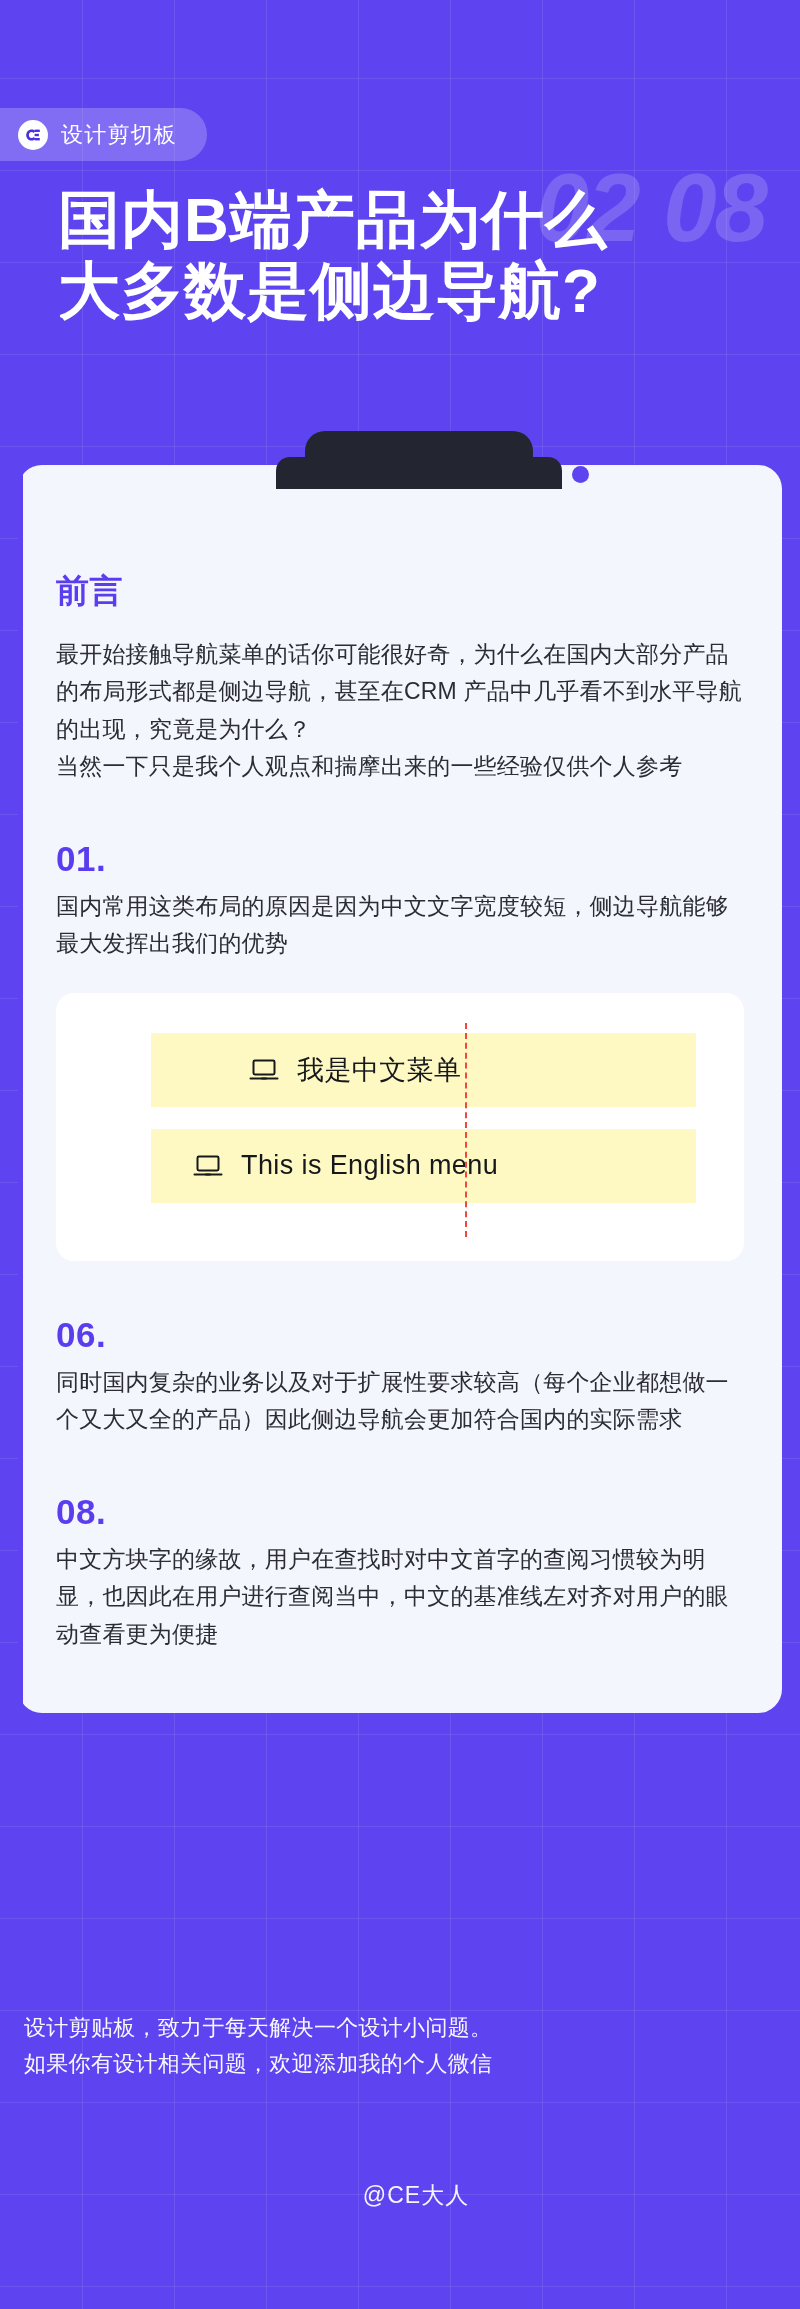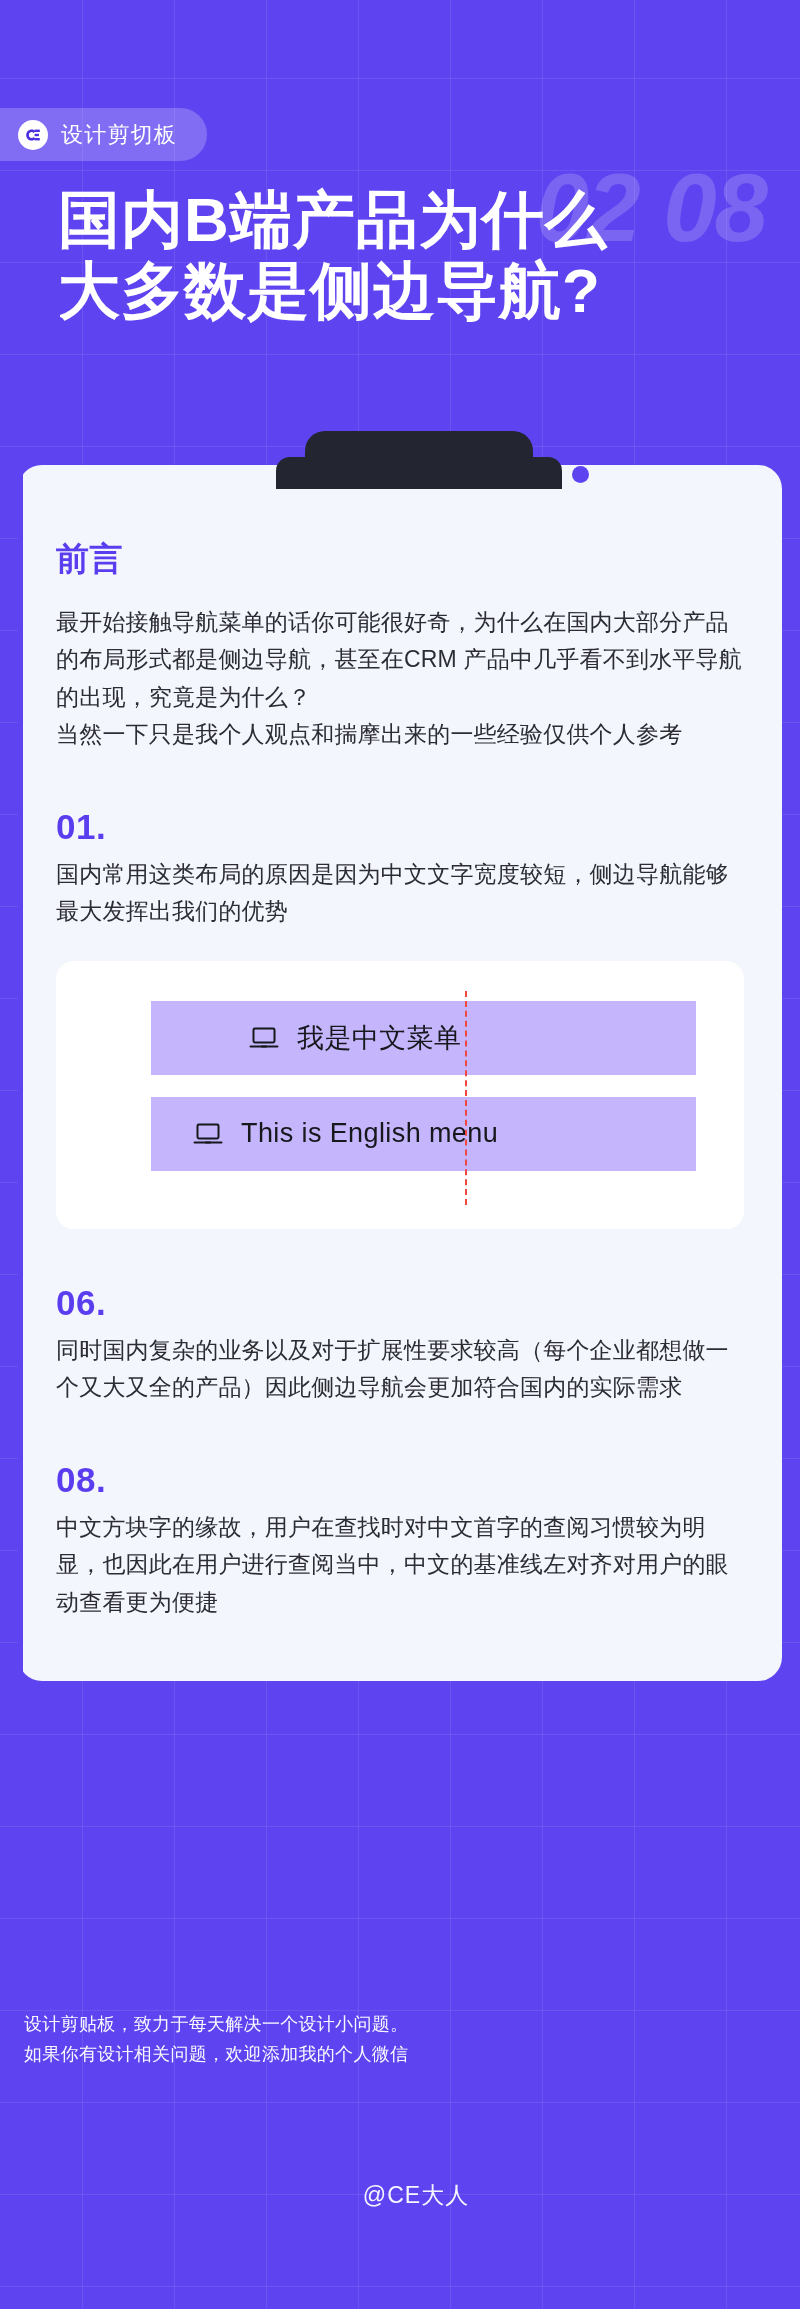--- a/index.html
+++ b/index.html
@@ -88,20 +88,21 @@
     z-index:5;
   }
   .card::after{
     content:""; position:absolute; left:0; top:0; width:5px; height:100%;
     background:#5e44f0; border-radius:24px 0 0 24px;
   }
 
   .sec-head-purple{
     color:#5b3df0; font-size:33px; font-weight:bold; letter-spacing:.5px;
     margin-bottom:22px;
+    margin-top:32px;
   }
   .sec-num{
     color:#5b3df0; font-size:35px; font-weight:bold; letter-spacing:.5px;
     margin-bottom:9px;
   }
   .body-text{
     color:#2b2d33; font-size:23px; line-height:1.62; letter-spacing:.2px;
     white-space:pre-line;
   }
   .block-gap{ height:54px; }
@@ -111,21 +112,21 @@
     position:relative;
     background:#ffffff;
     border-radius:18px;
     margin:30px 0 0 0;
     padding:40px 0 40px 0;
     height:268px;
     overflow:hidden;
   }
   .demo-row{
     display:flex; align-items:center; gap:18px;
-    background:#c4b5fd;
+    background:#fef9c3;
     height:74px;
     padding-left:98px;
     margin-bottom:22px;
     width:545px;
     margin-left:95px;
   }
   .demo-row:last-of-type{ margin-bottom:0; padding-left:42px; }
   .demo-row .lap{ flex:0 0 auto; display:flex; align-items:center; }
   .demo-label{
     color:#17181c; font-size:27px; letter-spacing:.4px; white-space:nowrap;
@@ -133,21 +134,21 @@
   .demo-dash{
     position:absolute; left:409px; top:30px; bottom:24px; width:0;
     border-left:2px dashed #f0473f;
   }
 
   
   .footer{
     position:absolute; left:24px; top:2010px; width:700px; z-index:4;
   }
   .footer-text{
-    color:#ffffff; font-size:18px; line-height:1.65; letter-spacing:.3px;
+    color:#ffffff; font-size:22px; line-height:1.65; letter-spacing:.3px;
     white-space:pre-line; opacity:.96;
   }
   .footer-handle{
     position:absolute; left:16px; top:2180px; width:800px;
     text-align:center; color:#ffffff; font-size:23px; letter-spacing:1px;
     opacity:.95; z-index:4;
   }
 </style>
 </head>
 <body>

